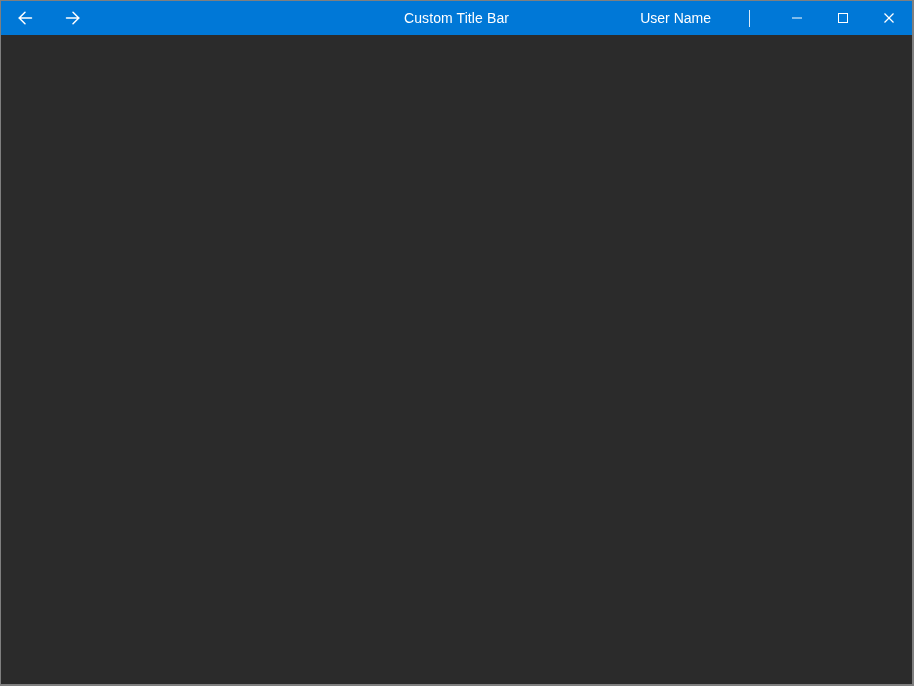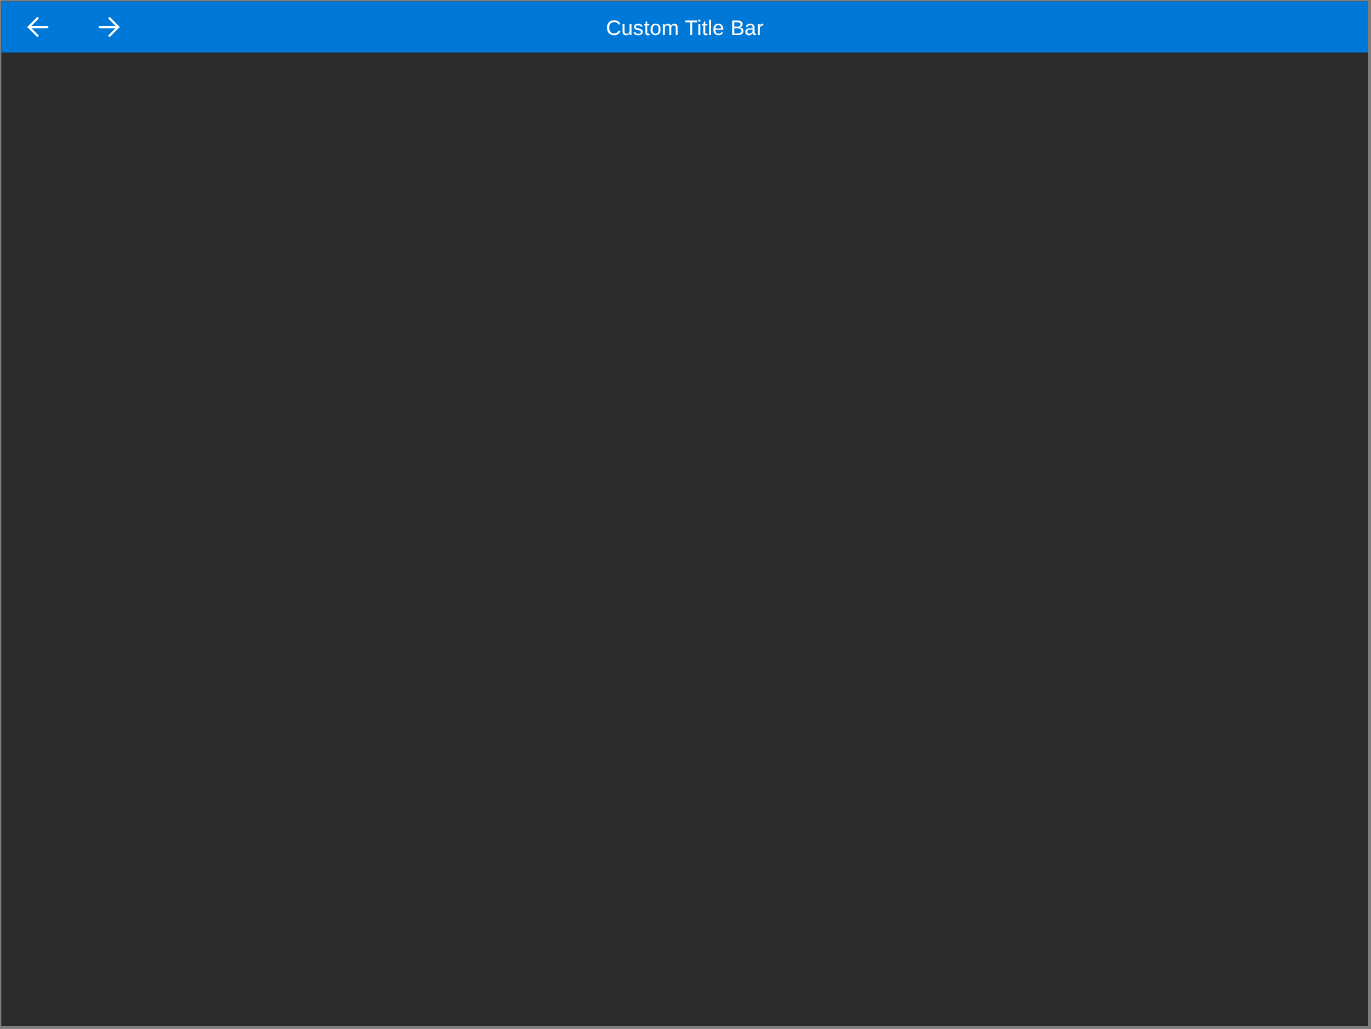--- a/index.html
+++ b/index.html
@@ -119,17 +119,49 @@
     <button class="nav-btn" title="">
       <span>
         <svg width="16" height="16" viewBox="0 0 16 16" fill="none">
           <path d="M1.5 8 H14 M8 2.2 L13.8 8 L8 13.8" stroke="#ffffff" stroke-width="1.5" stroke-linecap="round" stroke-linejoin="round"></path>
         </svg>
       </span>
     </button>
 
     <div class="titlebar-title">Custom Title Bar</div>
 
+    <div class="titlebar-right">
+
+      <span class="user-name">User Name</span>
+
+      <span class="titlebar-divider"></span>
+
+      <button class="caption-btn">
+        <span>
+          <svg width="10" height="10" viewBox="0 0 10 10">
+            <line x1="0" y1="5" x2="10" y2="5" stroke="#ffffff" stroke-width="1"></line>
+          </svg>
+        </span>
+      </button>
+
+      <button class="caption-btn">
+        <span>
+          <svg width="10" height="10" viewBox="0 0 10 10" fill="none">
+            <rect x="0.5" y="0.5" width="9" height="9" stroke="#ffffff" stroke-width="1"></rect>
+          </svg>
+        </span>
+      </button>
+
+      <button class="caption-btn">
+        <span>
+          <svg width="10" height="10" viewBox="0 0 10 10">
+            <line x1="0.5" y1="0.5" x2="9.5" y2="9.5" stroke="#ffffff" stroke-width="1.2"></line>
+            <line x1="9.5" y1="0.5" x2="0.5" y2="9.5" stroke="#ffffff" stroke-width="1.2"></line>
+          </svg>
+        </span>
+      </button>
+
+    </div>
   </div>
 
   <div class="content"></div>
 
 </div>
 
 </body></html>

